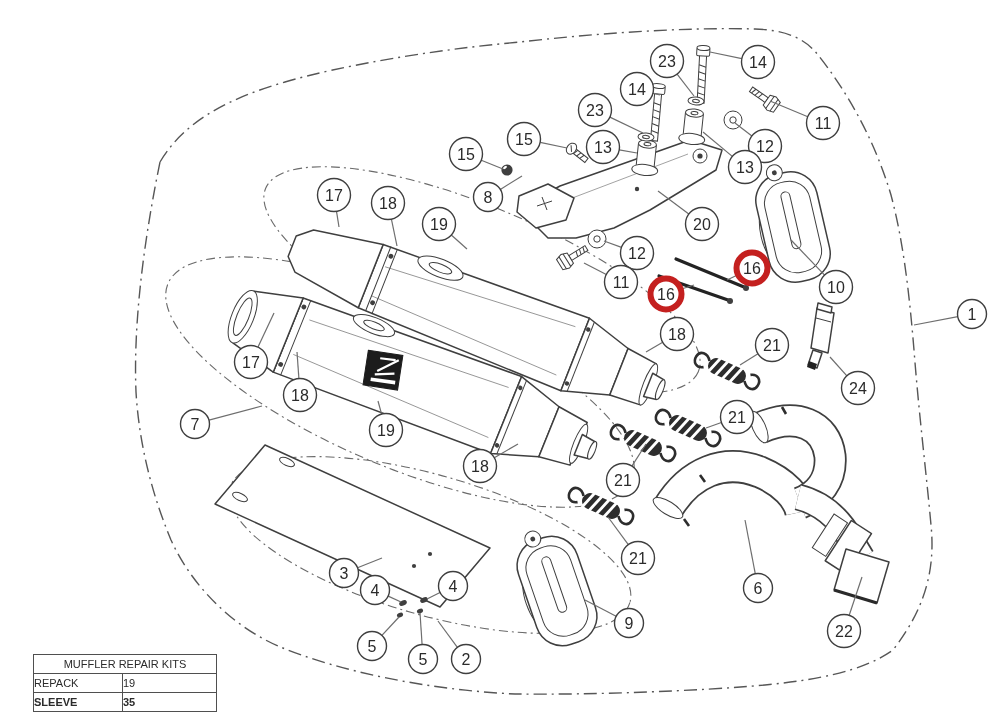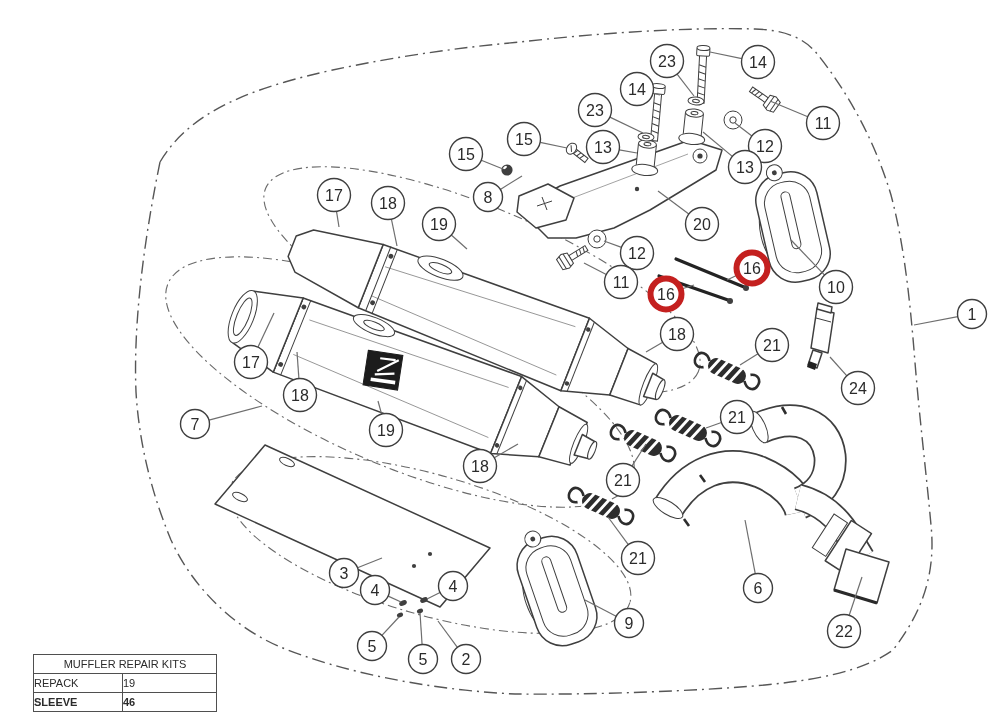--- a/index.html
+++ b/index.html
@@ -466,16 +466,16 @@
 </svg>
 
 <div class="kits-table">
   <div class="kt-header">MUFFLER REPAIR KITS</div>
   <div class="kt-row">
     <div class="kt-cell label">REPACK</div>
     <div class="kt-cell value">19</div>
   </div>
   <div class="kt-row">
     <div class="kt-cell label">SLEEVE</div>
-    <div class="kt-cell value">46</div>
+    <div class="kt-cell value">35</div>
   </div>
 </div>
 </div>
 
 </body></html>

